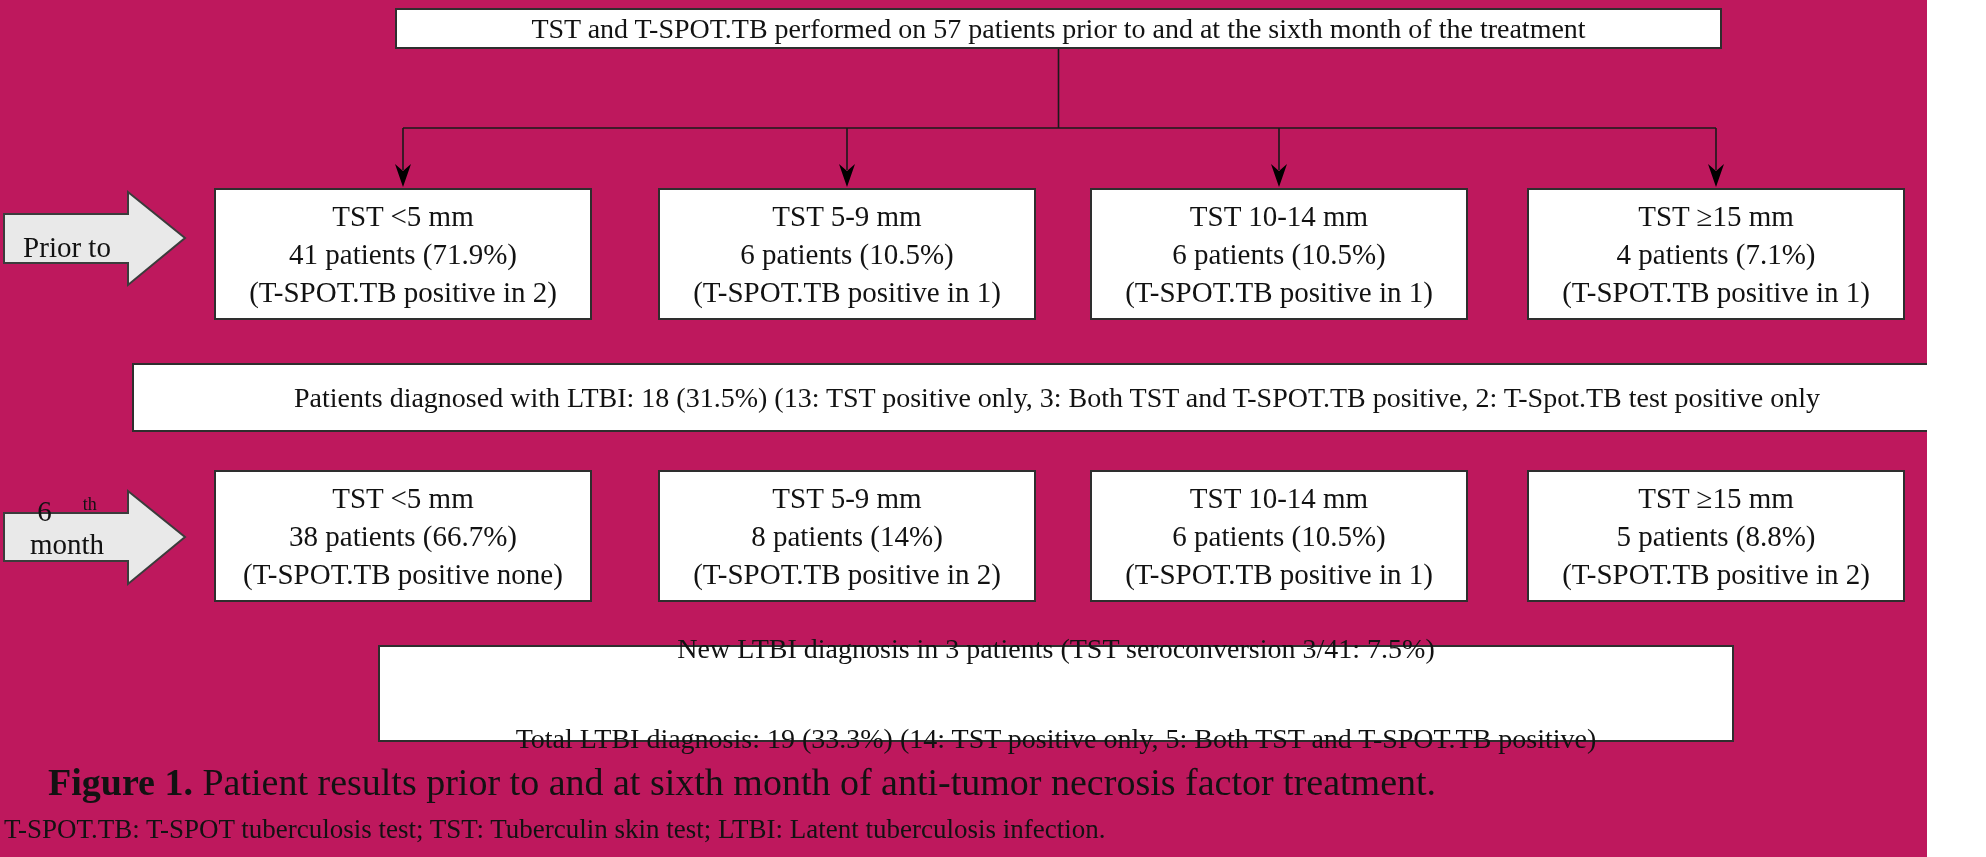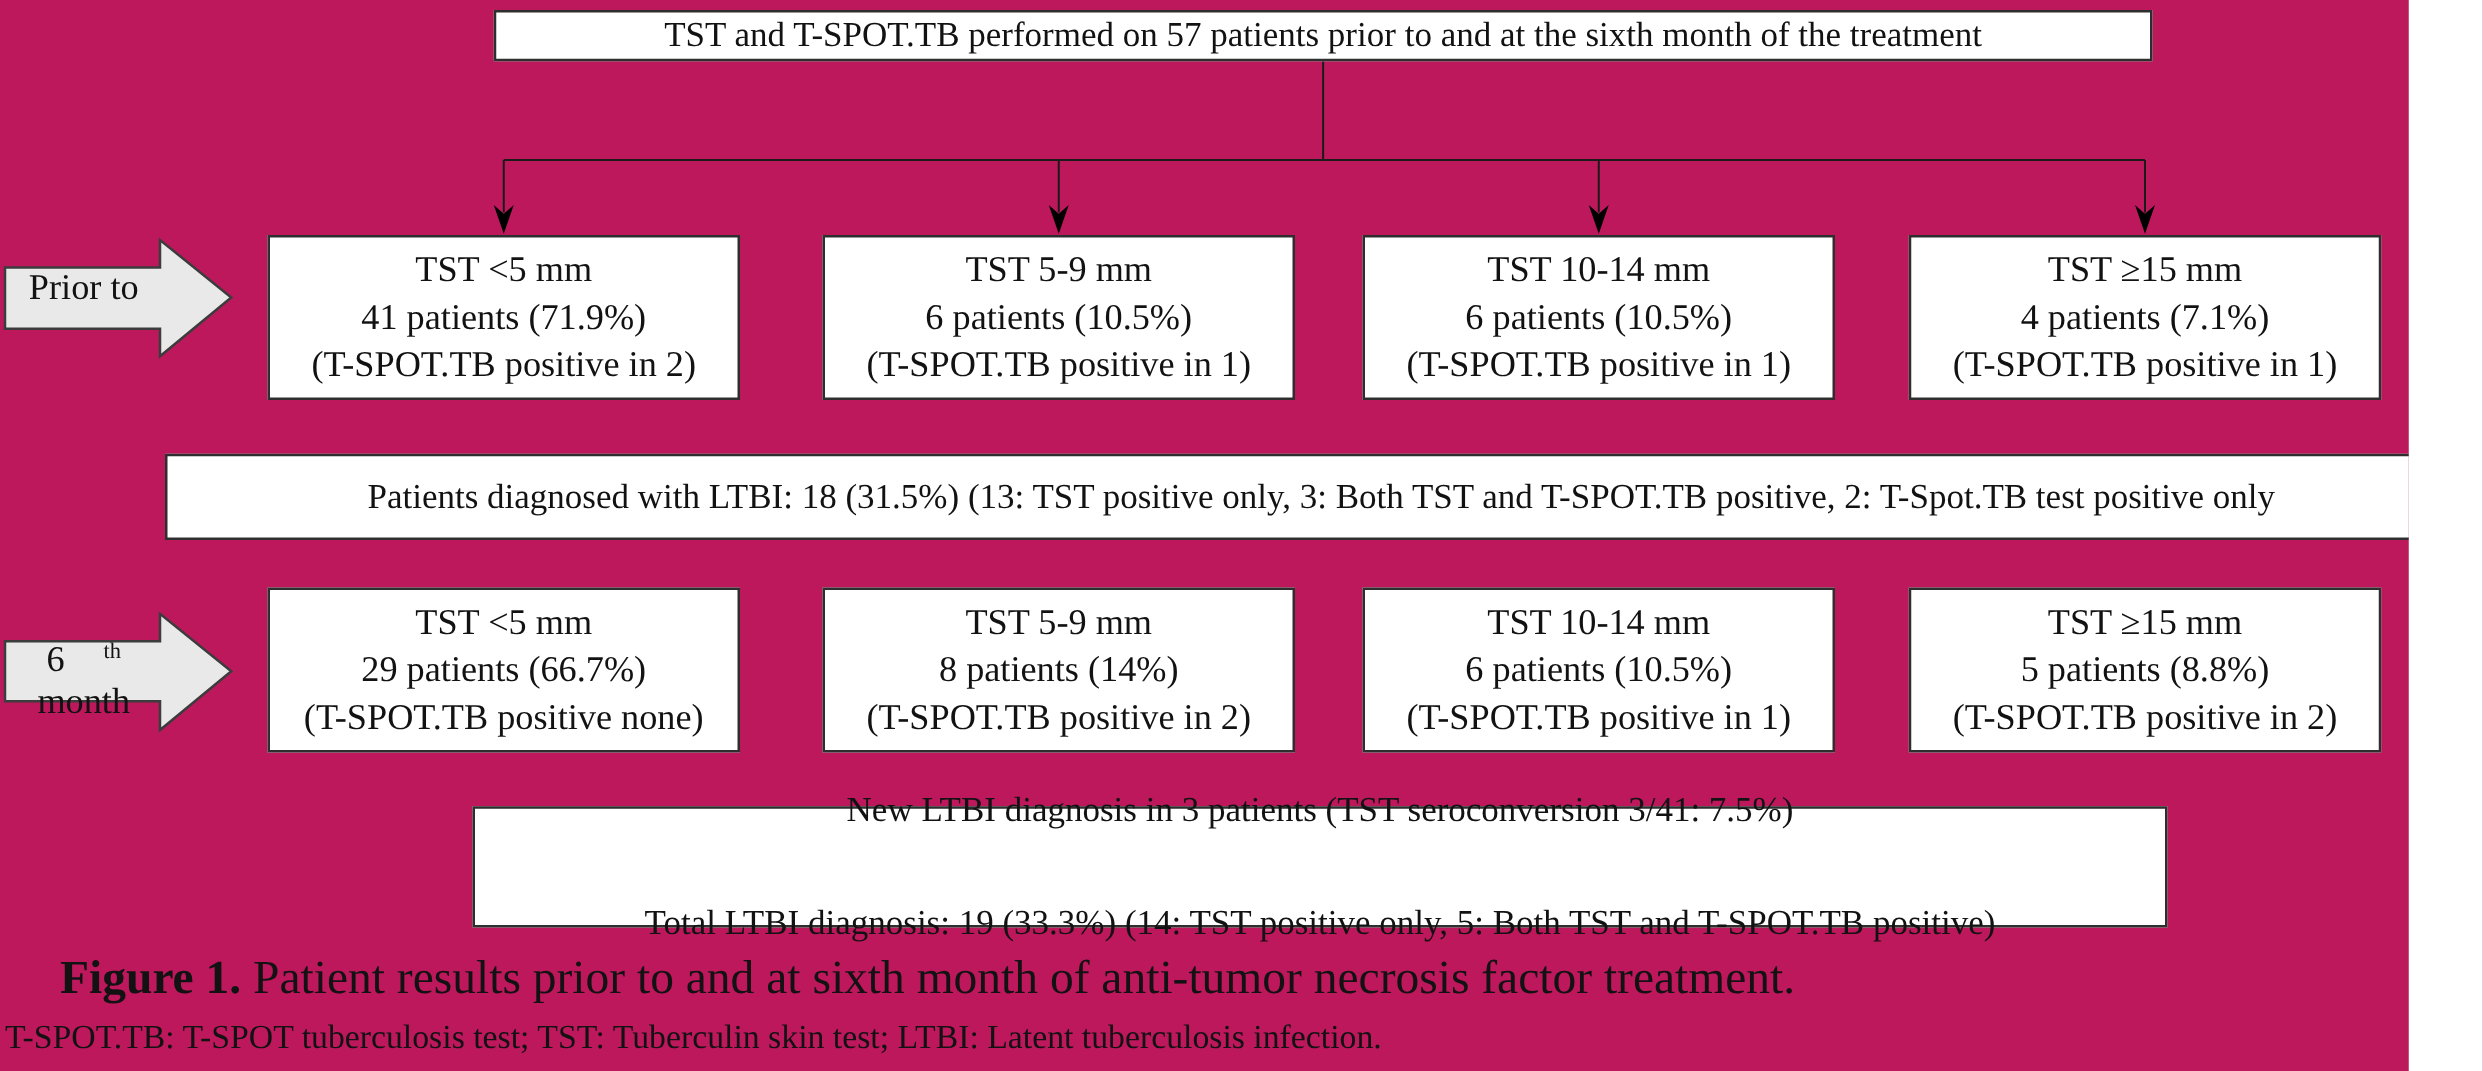--- a/index.html
+++ b/index.html
@@ -47,21 +47,21 @@
     font-size: 28px;
     text-align: right;
   }
   .bottom-box {
     left: 378px; top: 645px; width: 1356px; height: 97px;
     font-size: 28px; line-height: 42px; gap: 48px;
   }
   .arrow-label {
     position: absolute;
     left: 4px; width: 126px;
-    display: flex; align-items: flex-start; justify-content: center;
+    display: flex; align-items: flex-end; justify-content: center;
     font-size: 29px;
     text-align: center;
   }
   .arrow-label.prior { top: 214px; height: 50px; }
   .arrow-label.sixth { top: 512px; height: 49px; }
   .arrow-label sup { font-size: 62%; line-height: 0; padding-left: 31px; }
   .caption {
     position: absolute;
     left: 4px; top: 760px;
     font-size: 38px;
@@ -133,21 +133,21 @@
     <span>4 patients (7.1%)</span>
     <span>(T-SPOT.TB positive in 1)</span>
   </div>
 
   <div class="box mid-bar">
     <span>Patients diagnosed with LTBI: 18 (31.5%) (13: TST positive only, 3: Both TST and T-SPOT.TB positive, 2: T-Spot.TB test positive only</span>
   </div>
 
   <div class="box cell-box r2 b1">
     <span>TST &lt;5 mm</span>
-    <span>29 patients (66.7%)</span>
+    <span>38 patients (66.7%)</span>
     <span>(T-SPOT.TB positive none)</span>
   </div>
   <div class="box cell-box r2 b2">
     <span>TST 5-9 mm</span>
     <span>8 patients (14%)</span>
     <span>(T-SPOT.TB positive in 2)</span>
   </div>
   <div class="box cell-box r2 b3">
     <span>TST 10-14 mm</span>
     <span>6 patients (10.5%)</span>

